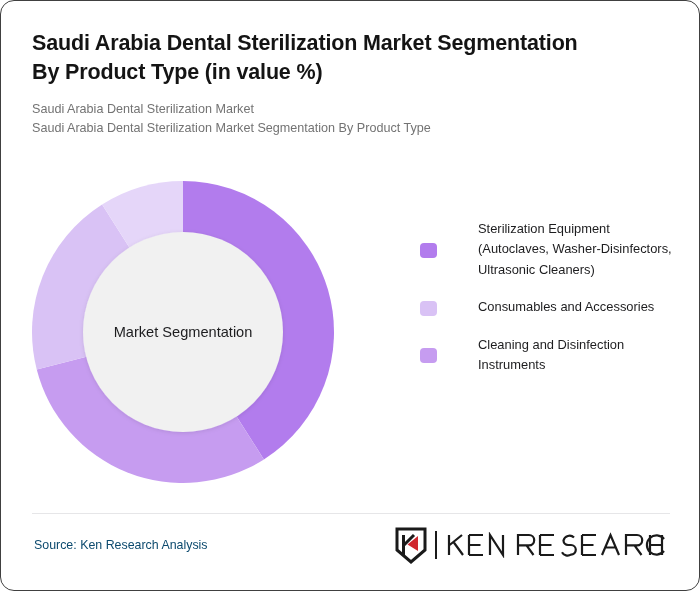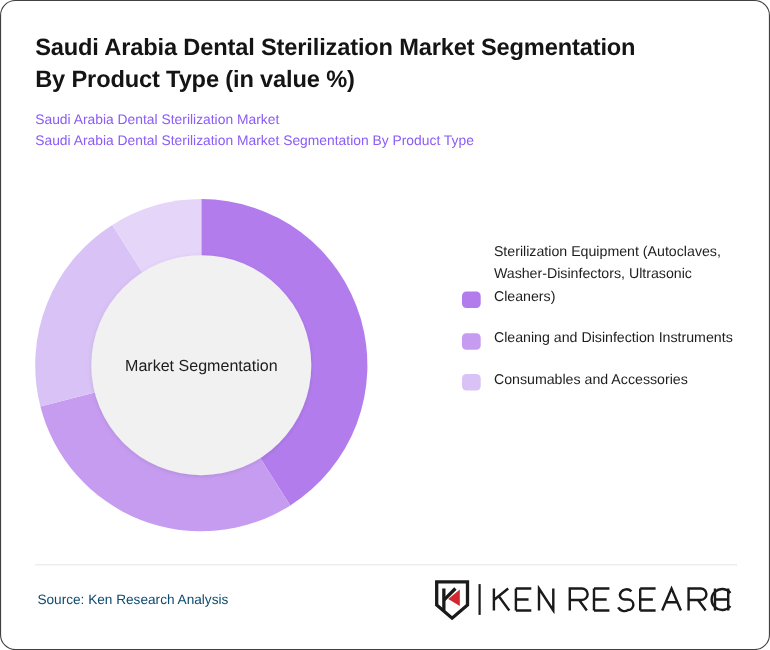--- a/index.html
+++ b/index.html
@@ -39,21 +39,21 @@
     line-height: 1.34;
     color: #141414;
     letter-spacing: -0.15px;
   }
   .subtitle-block {
     margin-top: 13px;
   }
   .subtitle-line {
     font-size: 12.6px;
     line-height: 1.52;
-    color: #8b5cf6;
+    color: #737373;
   }
 
   
   .chart-area {
     position: absolute;
     left: 0;
     top: 160px;
     width: 700px;
     height: 340px;
   }
@@ -78,22 +78,23 @@
 
   
   .legend {
     position: absolute;
     left: 419px;
     top: 58px;
     width: 258px;
   }
   .legend-item {
     display: flex;
-    align-items: flex-end;
+    align-items: center;
     margin-bottom: 17px;
+    gap: 29px;
   }
   .legend-item:last-child { margin-bottom: 0; }
   .swatch {
     flex: 0 0 auto;
     width: 17px;
     height: 15px;
     border-radius: 4px;
     margin-top: 2px;
     margin-right: 12px;
   }
@@ -176,26 +177,26 @@
         <text class="center-label" x="151" y="156" text-anchor="middle">Market Segmentation</text>
       </svg>
     </div>
 
     <div class="legend">
       <div class="legend-item">
         <span class="swatch" style="background: rgb(178, 124, 237);"></span>
         <span class="legend-label">Sterilization Equipment (Autoclaves, Washer-Disinfectors, Ultrasonic Cleaners)</span>
       </div>
       <div class="legend-item">
+        <span class="swatch" style="background: rgb(217, 194, 245);"></span>
+        <span class="legend-label">Consumables and Accessories</span>
+      </div>
+      <div class="legend-item">
         <span class="swatch" style="background: rgb(198, 156, 240);"></span>
         <span class="legend-label">Cleaning and Disinfection Instruments</span>
-      </div>
-      <div class="legend-item">
-        <span class="swatch" style="background: rgb(217, 194, 245);"></span>
-        <span class="legend-label">Consumables and Accessories</span>
       </div>
     </div>
 
   </div>
 
   <div class="divider"></div>
   <div class="source-text">Source: Ken Research Analysis</div>
 
   <div class="brand">
     <svg class="brand-mark" viewBox="0 0 34 37">

